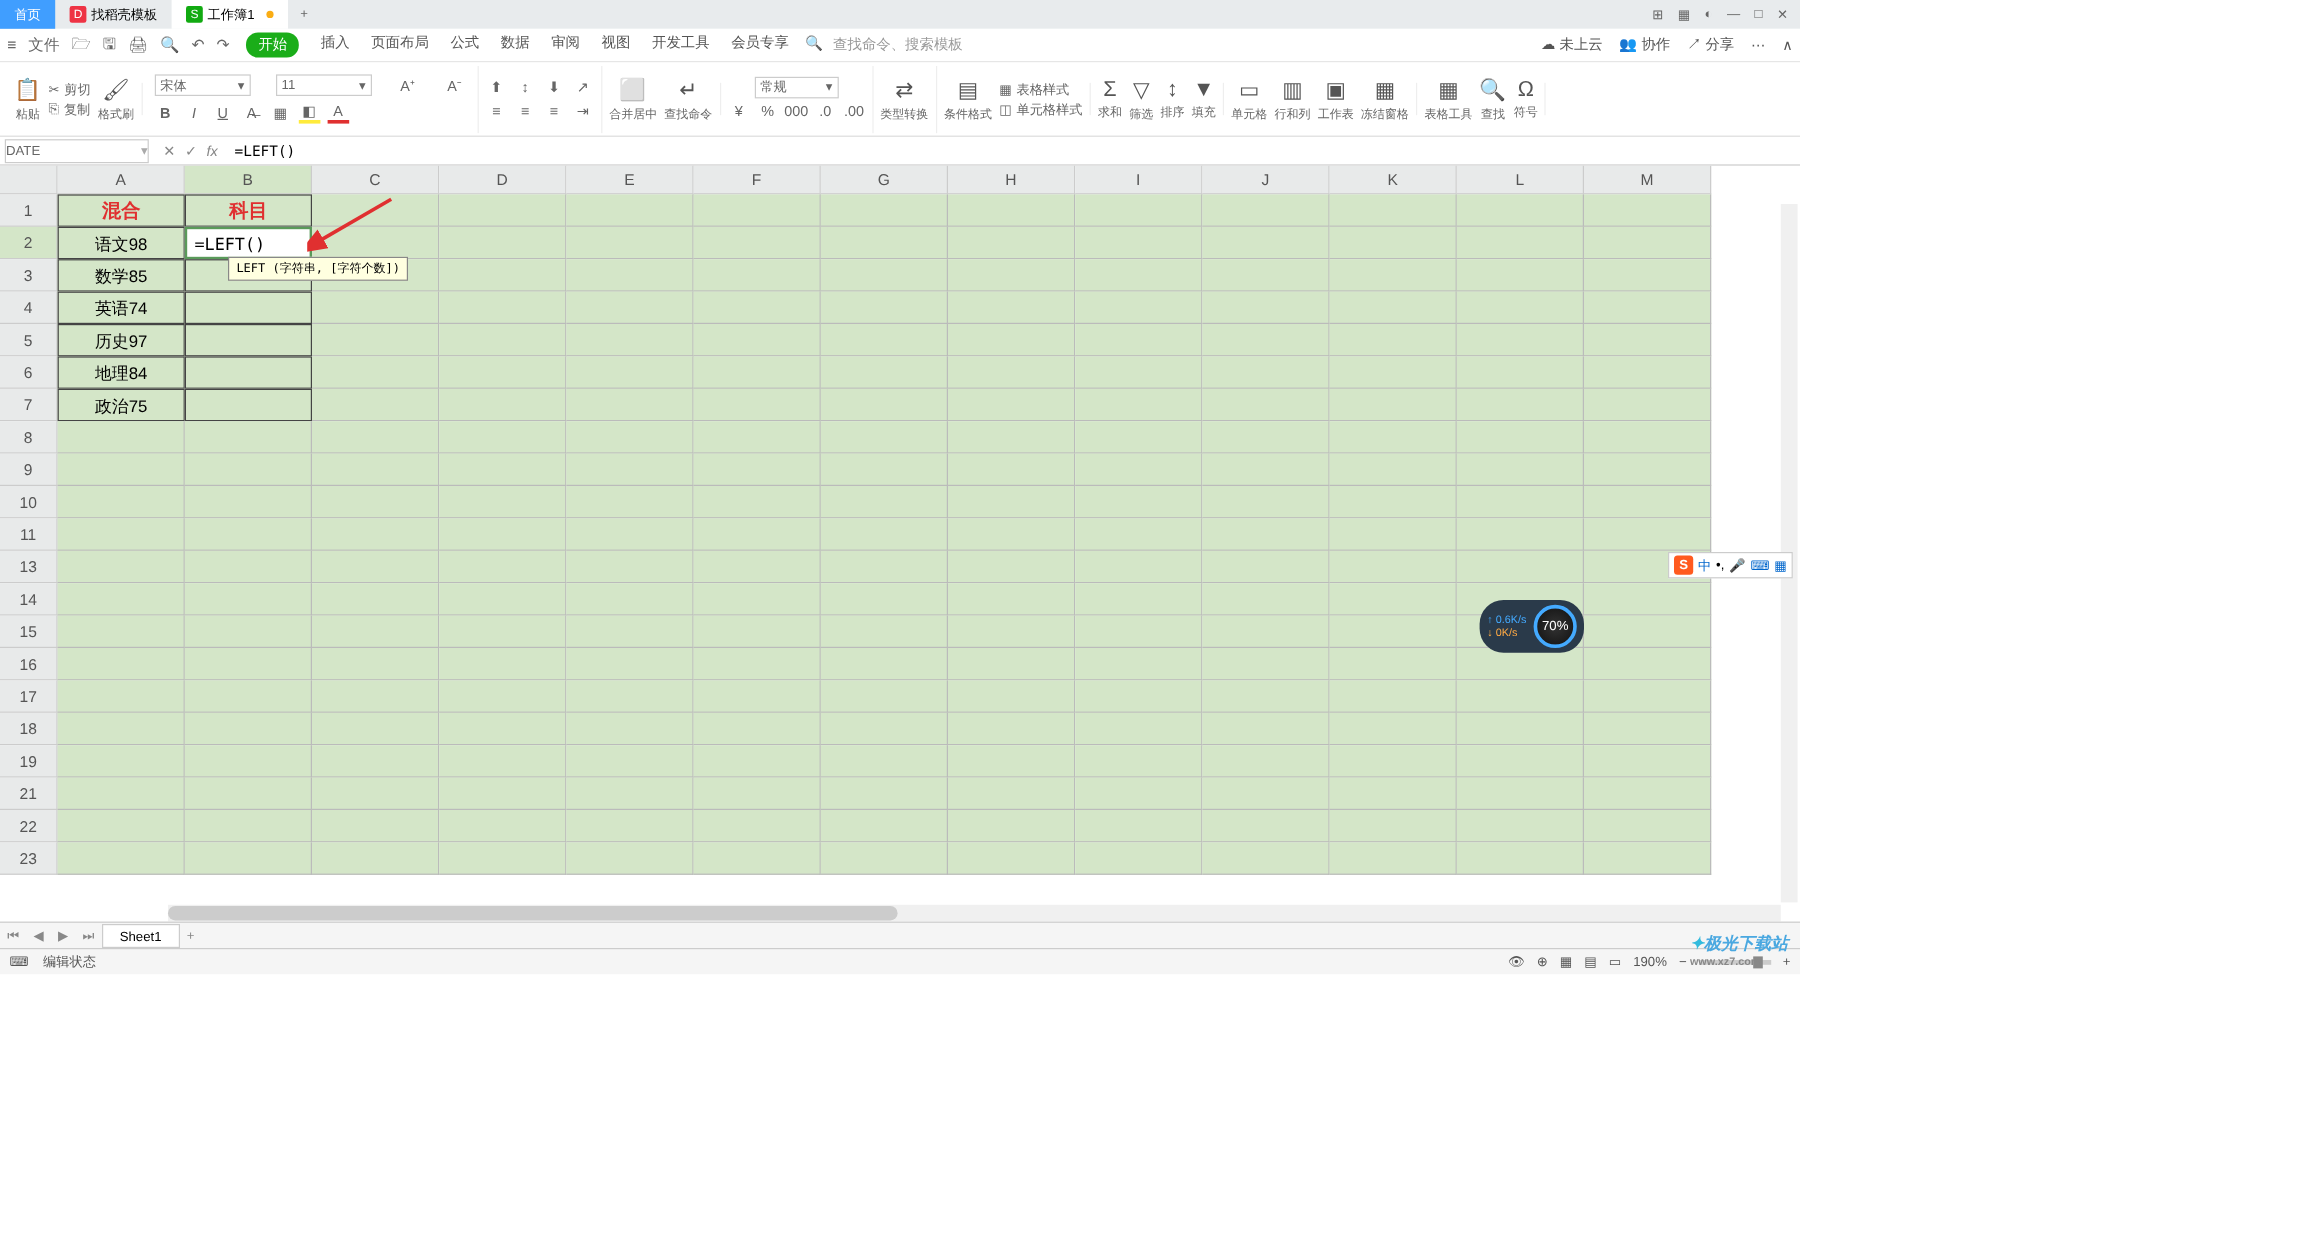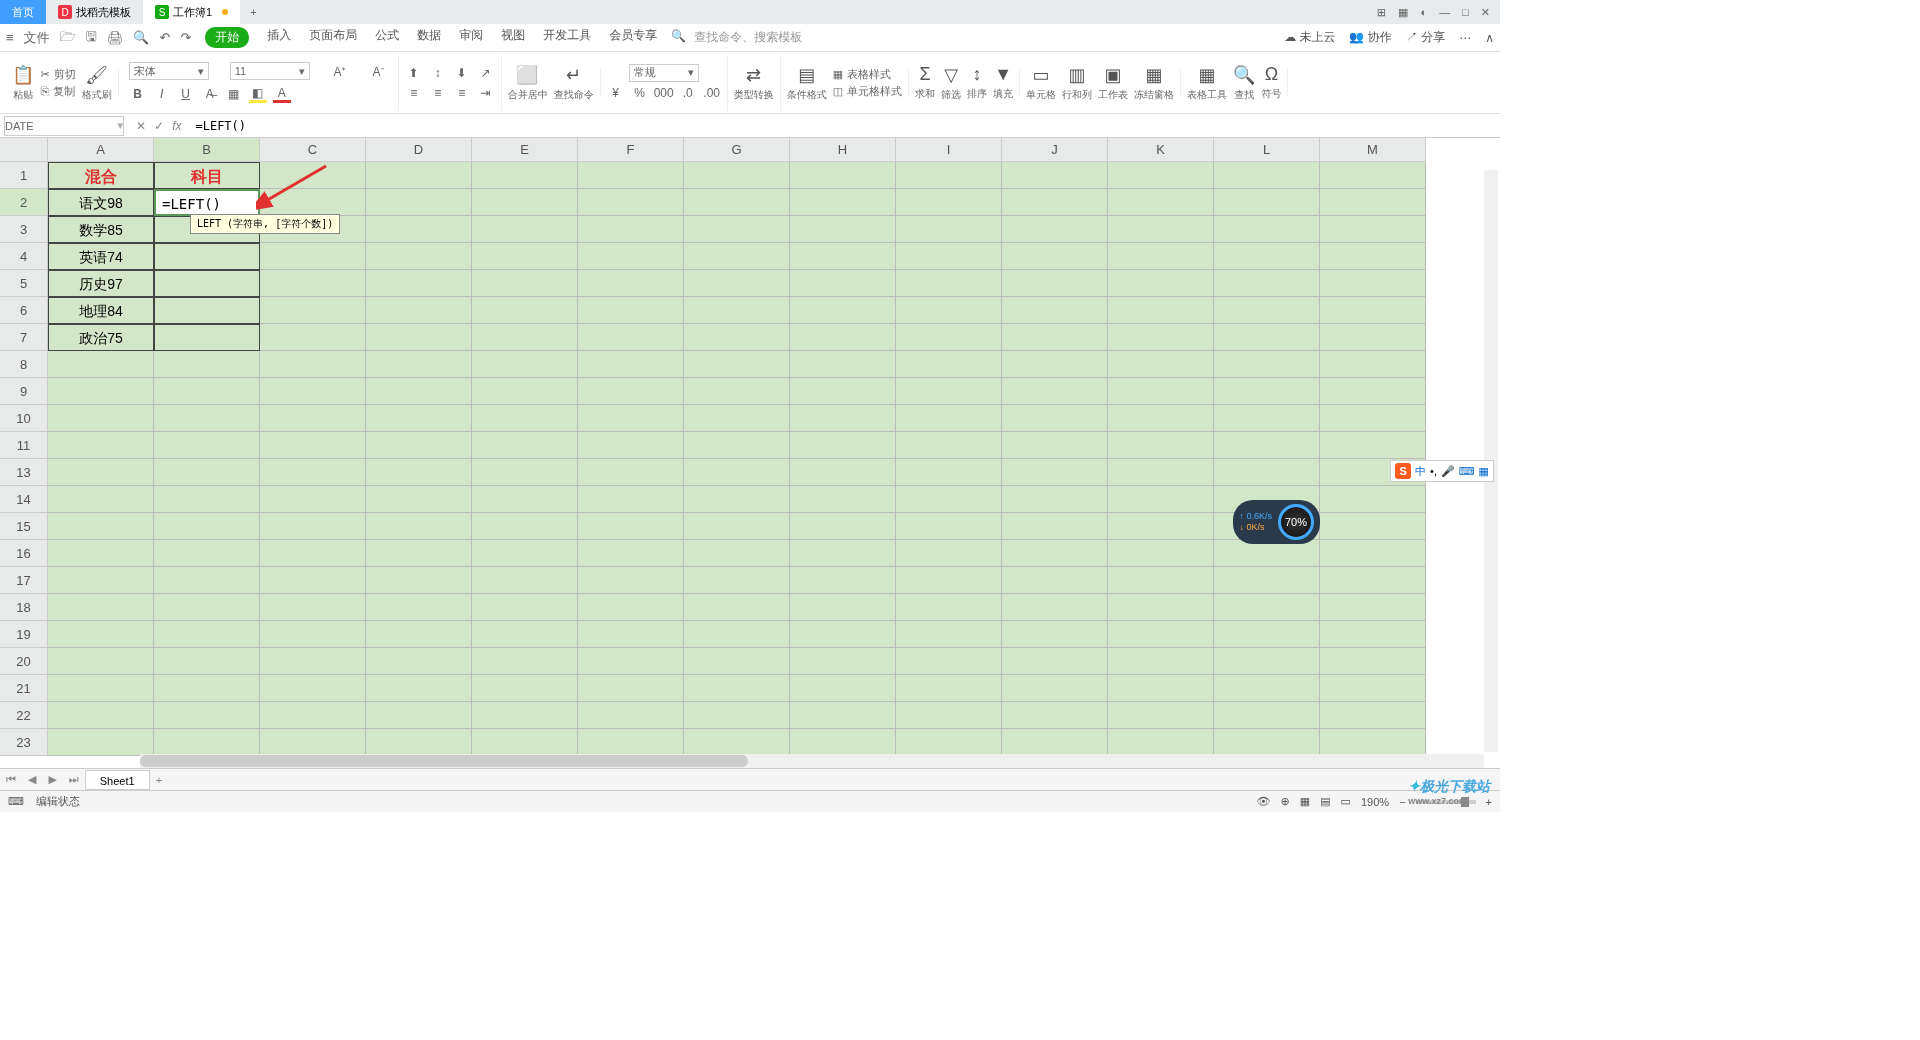--- a/index.html
+++ b/index.html
@@ -599,36 +599,20 @@
         <div class="cell" style="width: 106px;"></div>
         <div class="cell" style="width: 106px;"></div>
         <div class="cell" style="width: 106px;"></div>
         <div class="cell" style="width: 106px;"></div>
         <div class="cell" style="width: 106px;"></div>
         <div class="cell" style="width: 106px;"></div>
         <div class="cell" style="width: 106px;"></div>
         <div class="cell" style="width: 106px;"></div>
       </div>
       <div class="row">
-        <div class="rowhead">20</div>
-        <div class="cell" style="width: 106px;"></div>
-        <div class="cell" style="width: 106px;"></div>
-        <div class="cell" style="width: 106px;"></div>
-        <div class="cell" style="width: 106px;"></div>
-        <div class="cell" style="width: 106px;"></div>
-        <div class="cell" style="width: 106px;"></div>
-        <div class="cell" style="width: 106px;"></div>
-        <div class="cell" style="width: 106px;"></div>
-        <div class="cell" style="width: 106px;"></div>
-        <div class="cell" style="width: 106px;"></div>
-        <div class="cell" style="width: 106px;"></div>
-        <div class="cell" style="width: 106px;"></div>
-        <div class="cell" style="width: 106px;"></div>
-      </div>
-      <div class="row">
         <div class="rowhead">21</div>
         <div class="cell" style="width: 106px;"></div>
         <div class="cell" style="width: 106px;"></div>
         <div class="cell" style="width: 106px;"></div>
         <div class="cell" style="width: 106px;"></div>
         <div class="cell" style="width: 106px;"></div>
         <div class="cell" style="width: 106px;"></div>
         <div class="cell" style="width: 106px;"></div>
         <div class="cell" style="width: 106px;"></div>
         <div class="cell" style="width: 106px;"></div>

